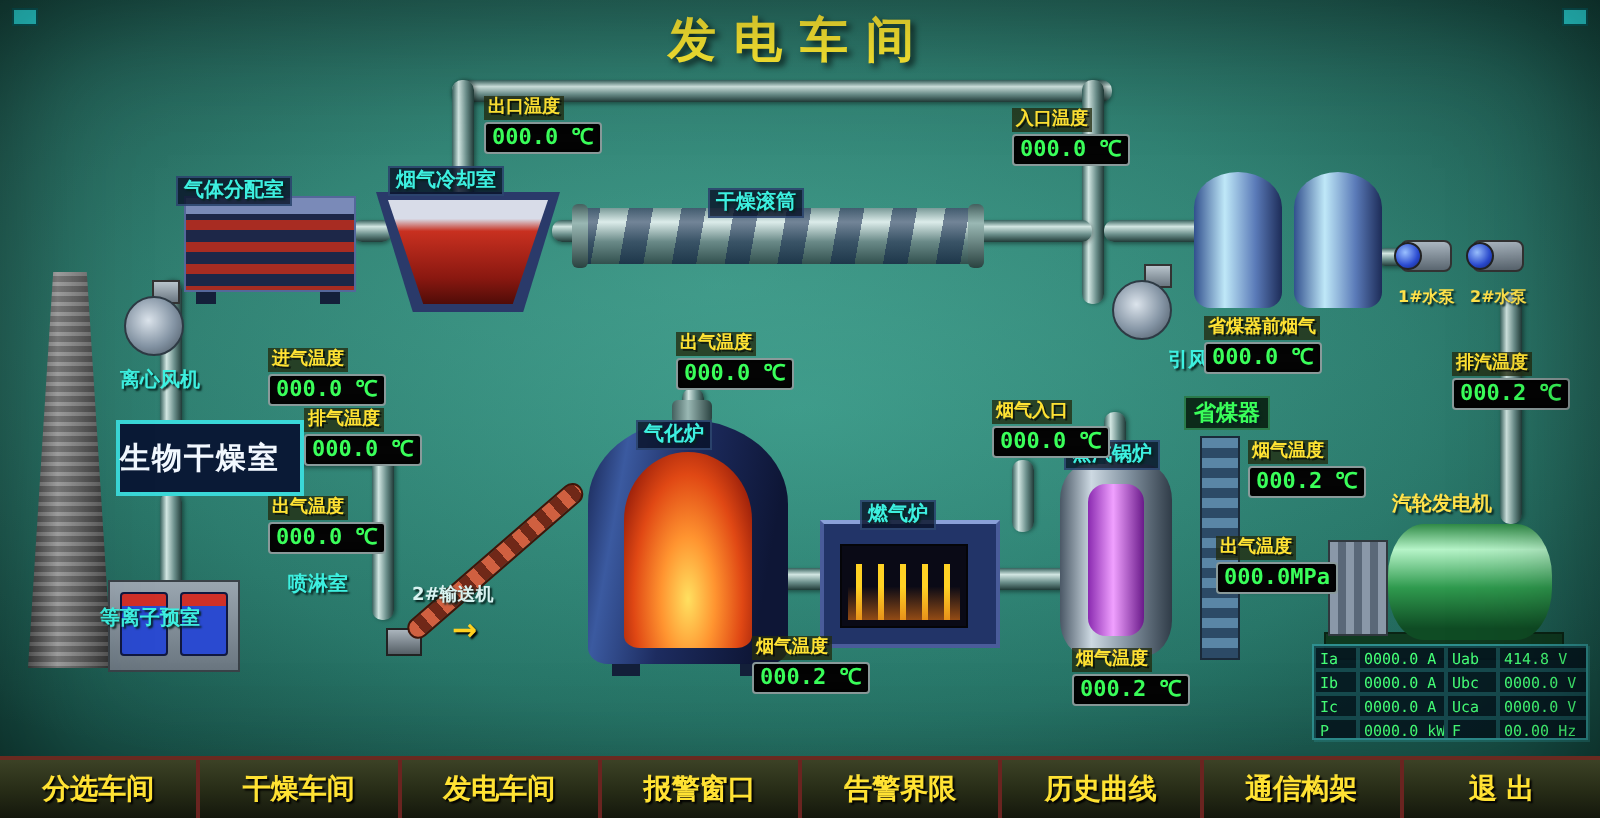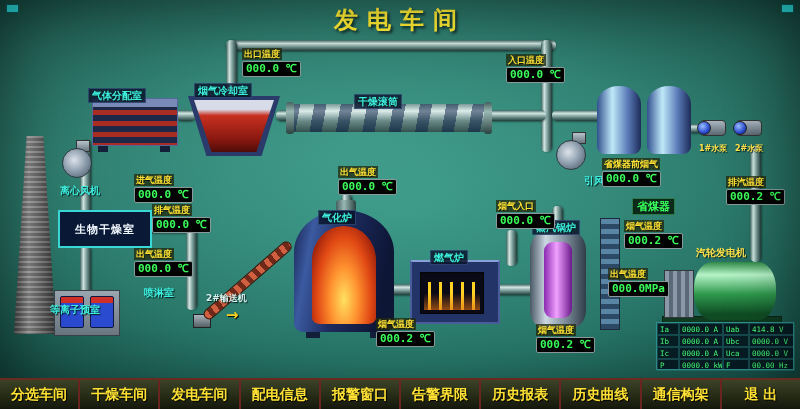--- a/index.html
+++ b/index.html
@@ -24,21 +24,21 @@
     box-shadow:0 1px 2px rgba(0,0,0,.4);}
   .pipe-v{position:absolute;z-index:5;border-radius:5px;
     background:linear-gradient(to right,#35605c,#d2e6e2 30%,#6c908c 65%,#203a37);
     box-shadow:1px 0 2px rgba(0,0,0,.4);}
   
   .eq-label{position:absolute;z-index:22;color:#3df0e0;font-size:10px;font-weight:bold;
     white-space:nowrap;text-shadow:1px 1px 1px #06221e;line-height:13px;}
   .eq-label.strip{background:rgba(8,18,40,.82);padding:0 3px;border:1px solid rgba(80,120,180,.45);}
   .eq-label.yellow{color:#ffe24a;}
   .eq-label.small{font-size:8px;}
-  .eq-label.greenbox{color:#3aff5a;background:#0c2a1a;border:1px solid #2a7a4a;padding:1px 4px;font-size:11px;margin-left:40px;}
+  .eq-label.greenbox{color:#3aff5a;background:#0c2a1a;border:1px solid #2a7a4a;padding:1px 4px;font-size:11px;}
   .eq-label.lite{color:#d8f2f0;font-size:9px;}
   
   .meter{position:absolute;z-index:30;display:flex;flex-direction:column;align-items:flex-start;gap:1px;}
   .meter .m-label{font-size:9px;font-weight:bold;color:#ffe233;background:rgba(34,44,16,.78);
     padding:0 2px;white-space:nowrap;text-shadow:1px 1px 0 rgba(0,0,0,.6);line-height:12px;}
   .meter .m-value{font-family:"DejaVu Sans Mono","Liberation Mono",monospace;font-size:11px;font-weight:bold;
     color:#3aff5a;background:#040404;border:1px solid #8a9a9a;border-radius:2px;padding:0 3px;
     min-width:54px;text-align:center;line-height:14px;box-shadow:inset 0 0 4px #000;}
   
   #chimney{left:14px;top:136px;width:42px;height:198px;z-index:10;
@@ -63,21 +63,21 @@
     border-radius:50% 50% 8px 8px / 26% 26% 8px 8px;
     background:linear-gradient(to right,#31508e,#bfe8f8 35%,#5a7ab8 70%,#1d2c58);}
   .pump-body{position:absolute;z-index:10;width:26px;height:16px;border-radius:4px;
     background:linear-gradient(to bottom,#aab6c0,#5a6670);border:1px solid #333;}
   .pump-eye{position:absolute;z-index:11;width:14px;height:14px;border-radius:50%;
     background:radial-gradient(circle at 38% 35%,#9ac0ff,#2a4ad0 60%,#122470);border:1px solid #222;}
   .fan{position:absolute;z-index:10;width:30px;height:30px;border-radius:50%;border:1px solid #2e3a44;
     background:radial-gradient(circle at 40% 40%,#dce4ec,#8494a4 55%,#44505c);}
   .fan-out{position:absolute;z-index:9;width:14px;height:12px;background:linear-gradient(to bottom,#b8c4cc,#6a7680);border:1px solid #333;}
   #bioroom{left:58px;top:210px;width:94px;height:38px;z-index:10;background:#0a1a36;border:2px solid #3ad8d8;
-    display:flex;align-items:center;justify-content:center;color:#f2f8ff;font-size:11px;font-weight:bold;letter-spacing:1px;}
+    display:flex;align-items:center;justify-content:flex-start;color:#f2f8ff;font-size:15px;font-weight:bold;letter-spacing:1px;}
   #plasma-equip{left:54px;top:290px;width:66px;height:46px;z-index:10;border:1px solid #3a4248;
     background:linear-gradient(to bottom,#9aa6b0,#6a7680);}
   .plasma-panel{position:absolute;z-index:11;width:24px;height:32px;border:1px solid #101840;border-radius:2px;
     background:linear-gradient(to bottom,#d03028 0 6px,#2a4ad0 6px 100%);}
   #conveyor{left:205px;top:312px;width:113px;height:11px;z-index:12;border-radius:6px;border:1px solid #401408;
     transform:rotate(-41deg);transform-origin:0 50%;
     background:repeating-linear-gradient(90deg,#d06040 0 5px,#702818 5px 10px);}
   #conveyor-motor{left:193px;top:314px;width:18px;height:14px;z-index:11;border:1px solid #222;
     background:linear-gradient(to bottom,#aab4bc,#555f66);}
   #conveyor-arrow{left:226px;top:306px;z-index:22;color:#ffd020;font-size:15px;font-weight:bold;text-shadow:1px 1px 1px #000;}
@@ -293,22 +293,20 @@
     <div>P</div>
     <div>0000.0 kW</div>
     <div>F</div>
     <div>00.00 Hz</div>
   </div>
 
   <div class="menu">
     <div class="menu-item">分选车间</div>
     <div class="menu-item">干燥车间</div>
     <div class="menu-item">发电车间</div>
-    <div class="menu-item">配电信息</div>
     <div class="menu-item">报警窗口</div>
     <div class="menu-item">告警界限</div>
-    <div class="menu-item">历史报表</div>
     <div class="menu-item">历史曲线</div>
     <div class="menu-item">通信构架</div>
     <div class="menu-item">退 出</div>
   </div>
 
 </div>
 
 </body></html>

